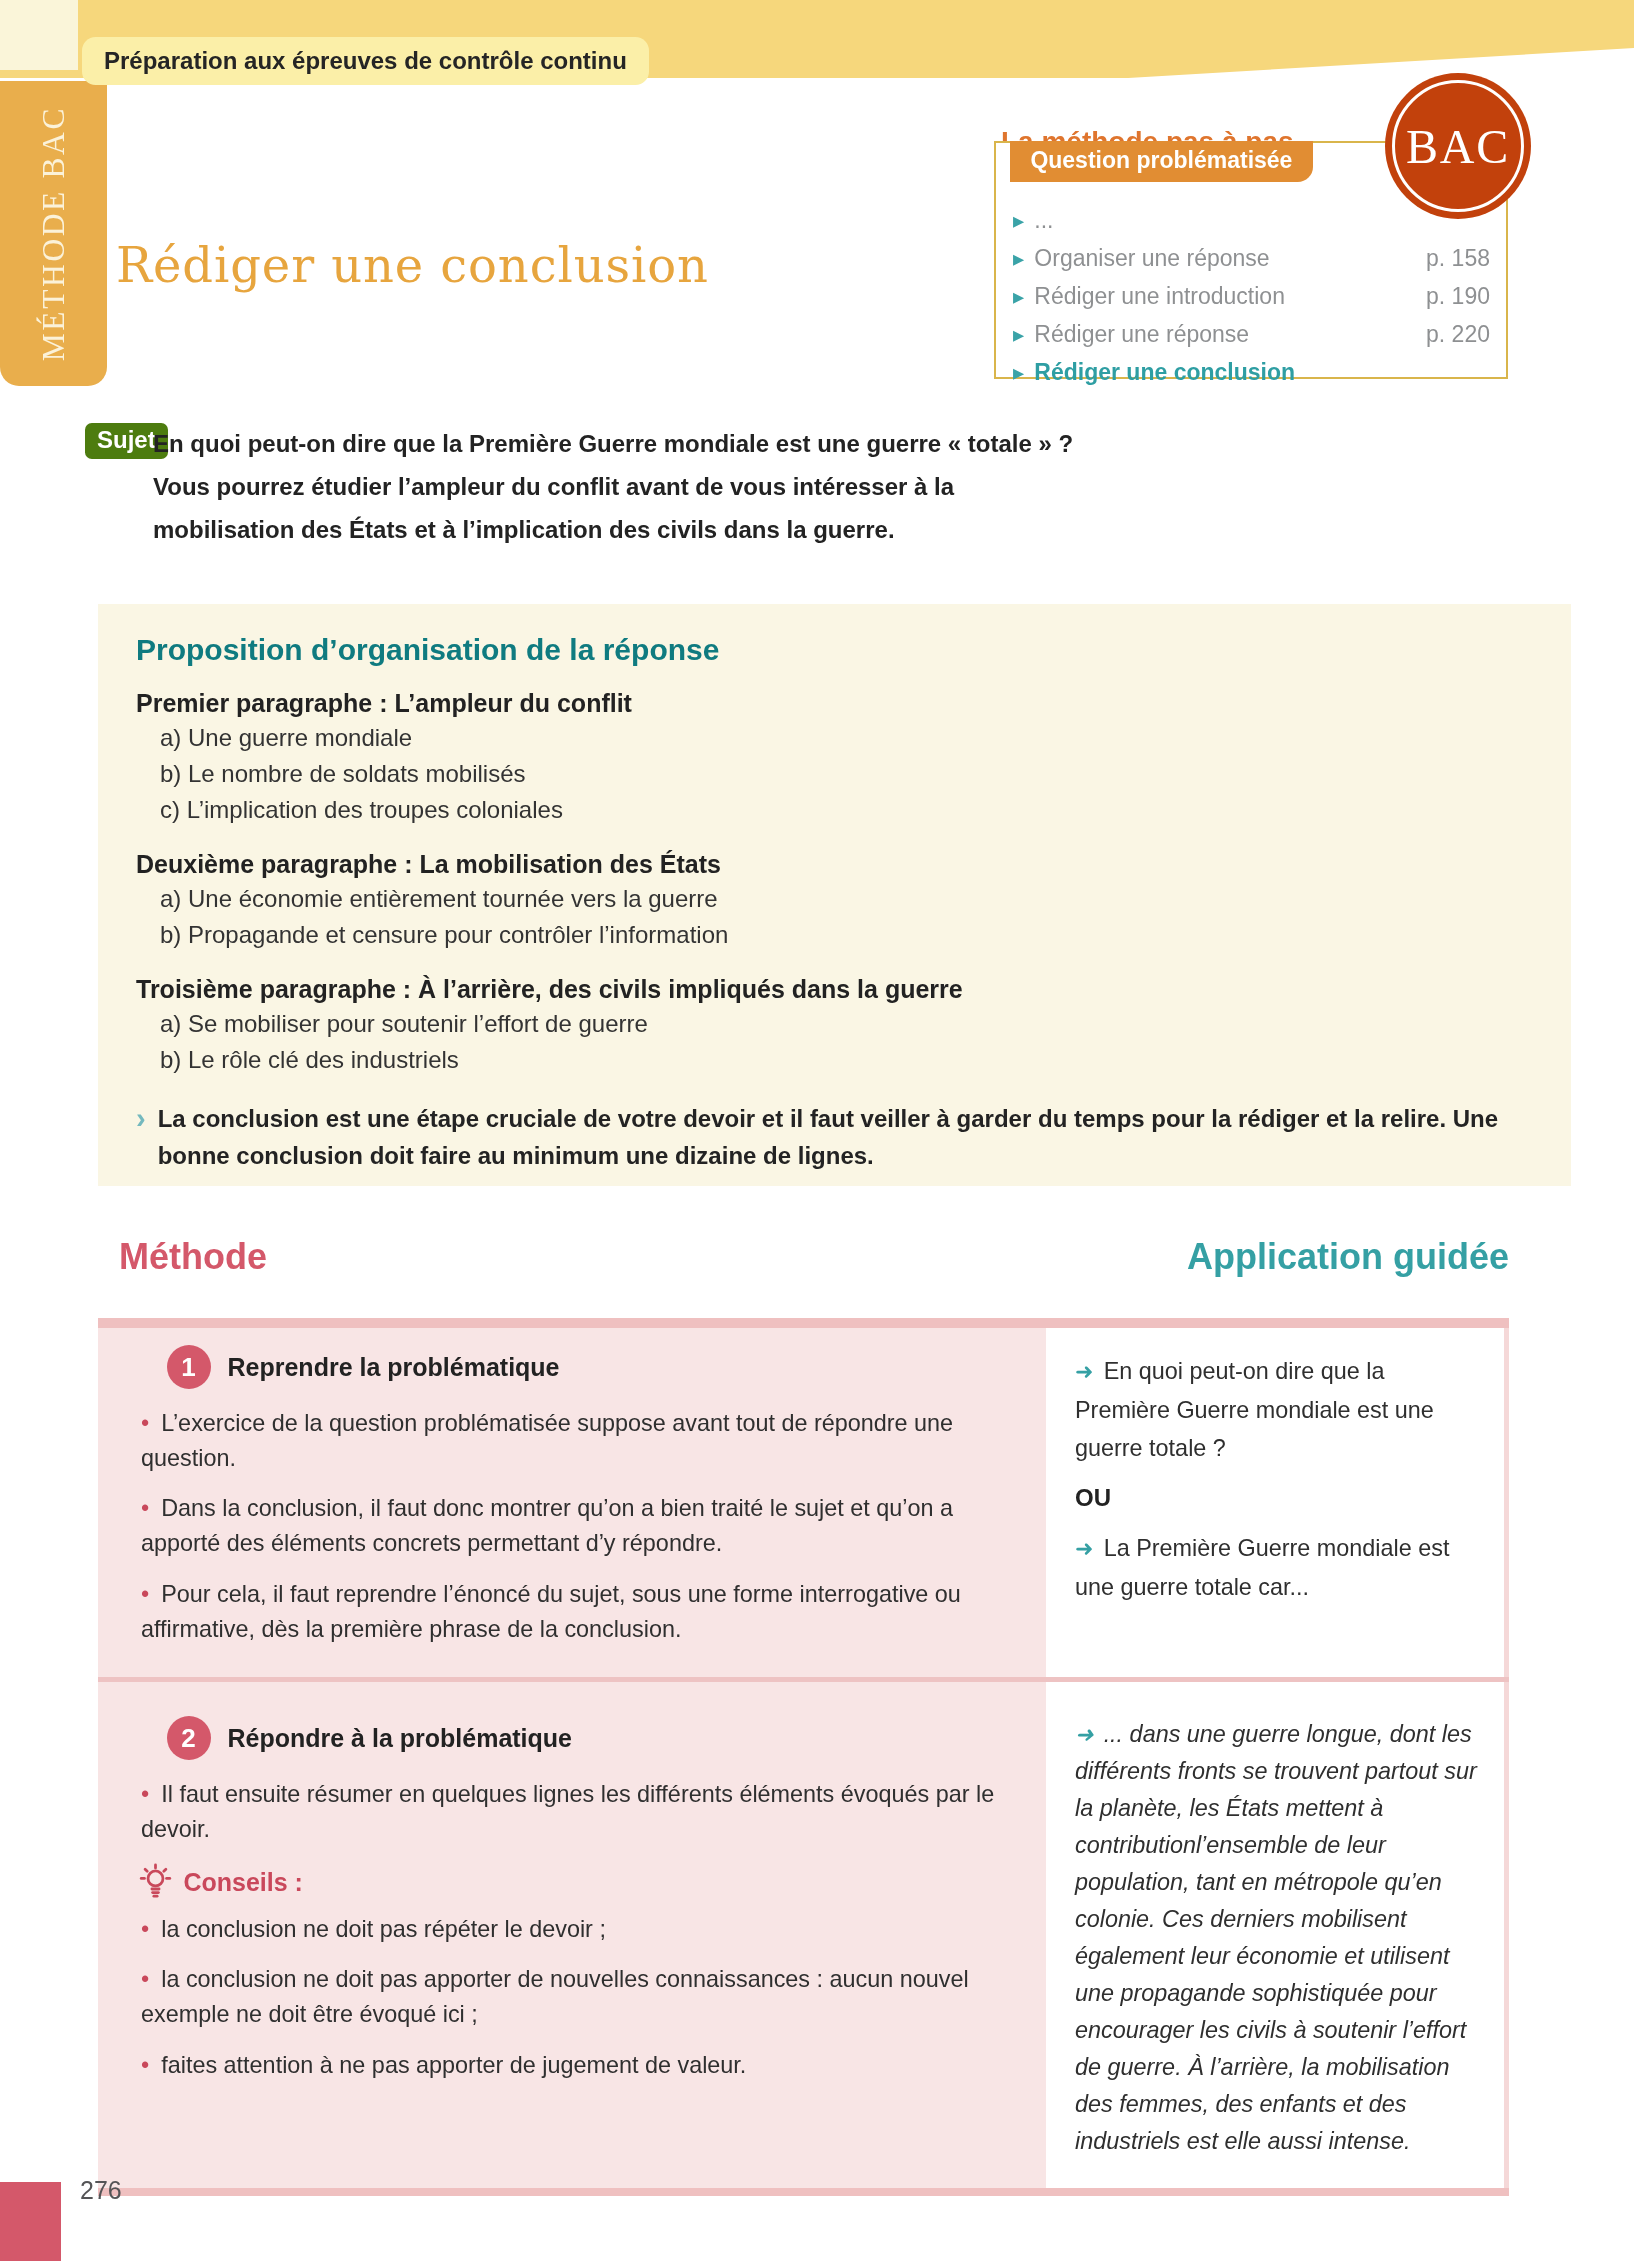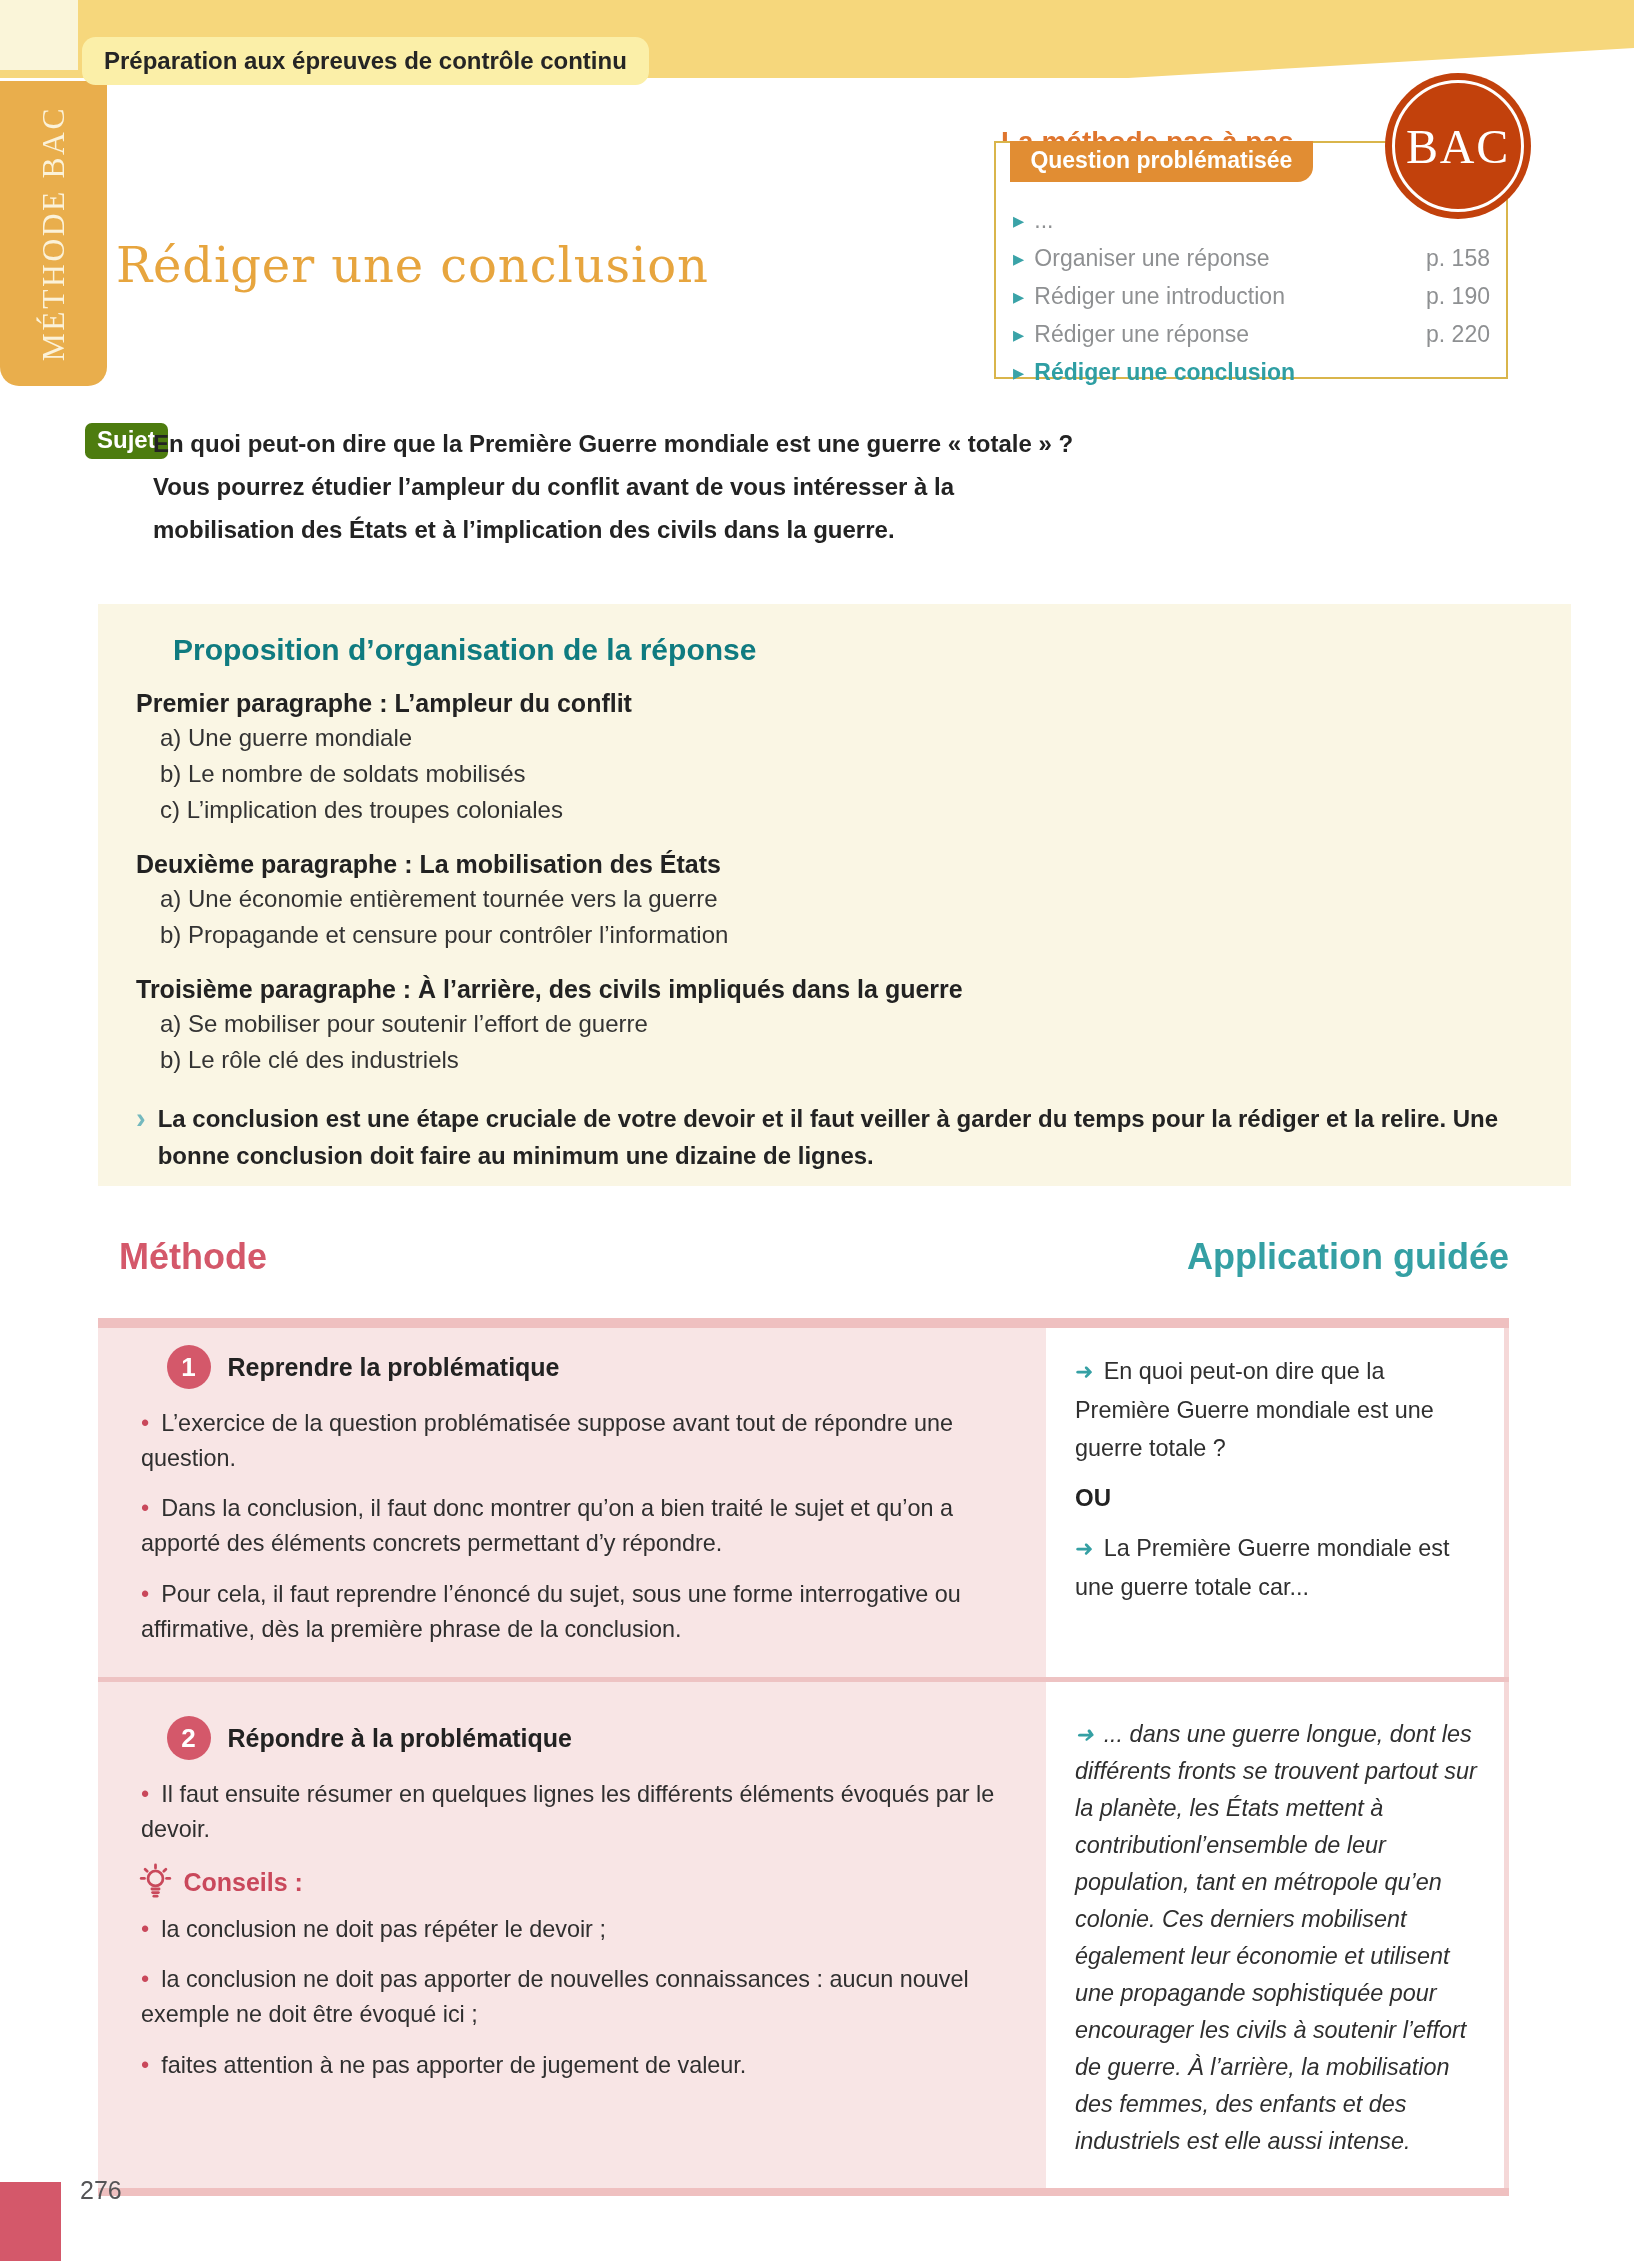--- a/index.html
+++ b/index.html
@@ -42,21 +42,21 @@
 
   
   .sujet-label { position:absolute; left:85px; top:423px; background:#4d7c0f; color:#ffffff; font-size:24px;
                  font-weight:bold; padding:2.6px 12px 5.1px 12px; border-radius:6.8px; }
   .sujet-text { position:absolute; left:153px; top:422px; width:937px; font-size:24px; font-weight:bold;
                 color:#232323; line-height:43px; }
 
   
   .prop-box { position:absolute; left:98px; top:604px; width:1473px; height:582px; background:#faf6e4;
               padding:29px 38px; }
-  .prop-title { font-size:30px; font-weight:bold; color:#0f7b80; margin-bottom:15.3px;margin-left:37px; }
+  .prop-title { font-size:30px; font-weight:bold; color:#0f7b80; margin-bottom:15.3px; }
   .pgroup { margin-top:19px; }
   .ptitle { font-size:25px; font-weight:bold; color:#222222; line-height:34px; }
   .pitem { font-size:24px; color:#333333; line-height:36px; margin-left:24px; }
   .prop-note { margin-top:22px; display:flex; }
   .prop-note .chev { color:#74b9be; font-size:29px; font-weight:bold; line-height:37px; margin-right:12px; }
   .prop-note .chev::before { content:"\203A"; }
   .prop-note p { font-size:24px; font-weight:bold; color:#232323; line-height:37px; width:1362px; }
 
   
   .methode-h { position:absolute; left:119px; top:1236px; font-size:36px; font-weight:bold; color:#d4586a; }

